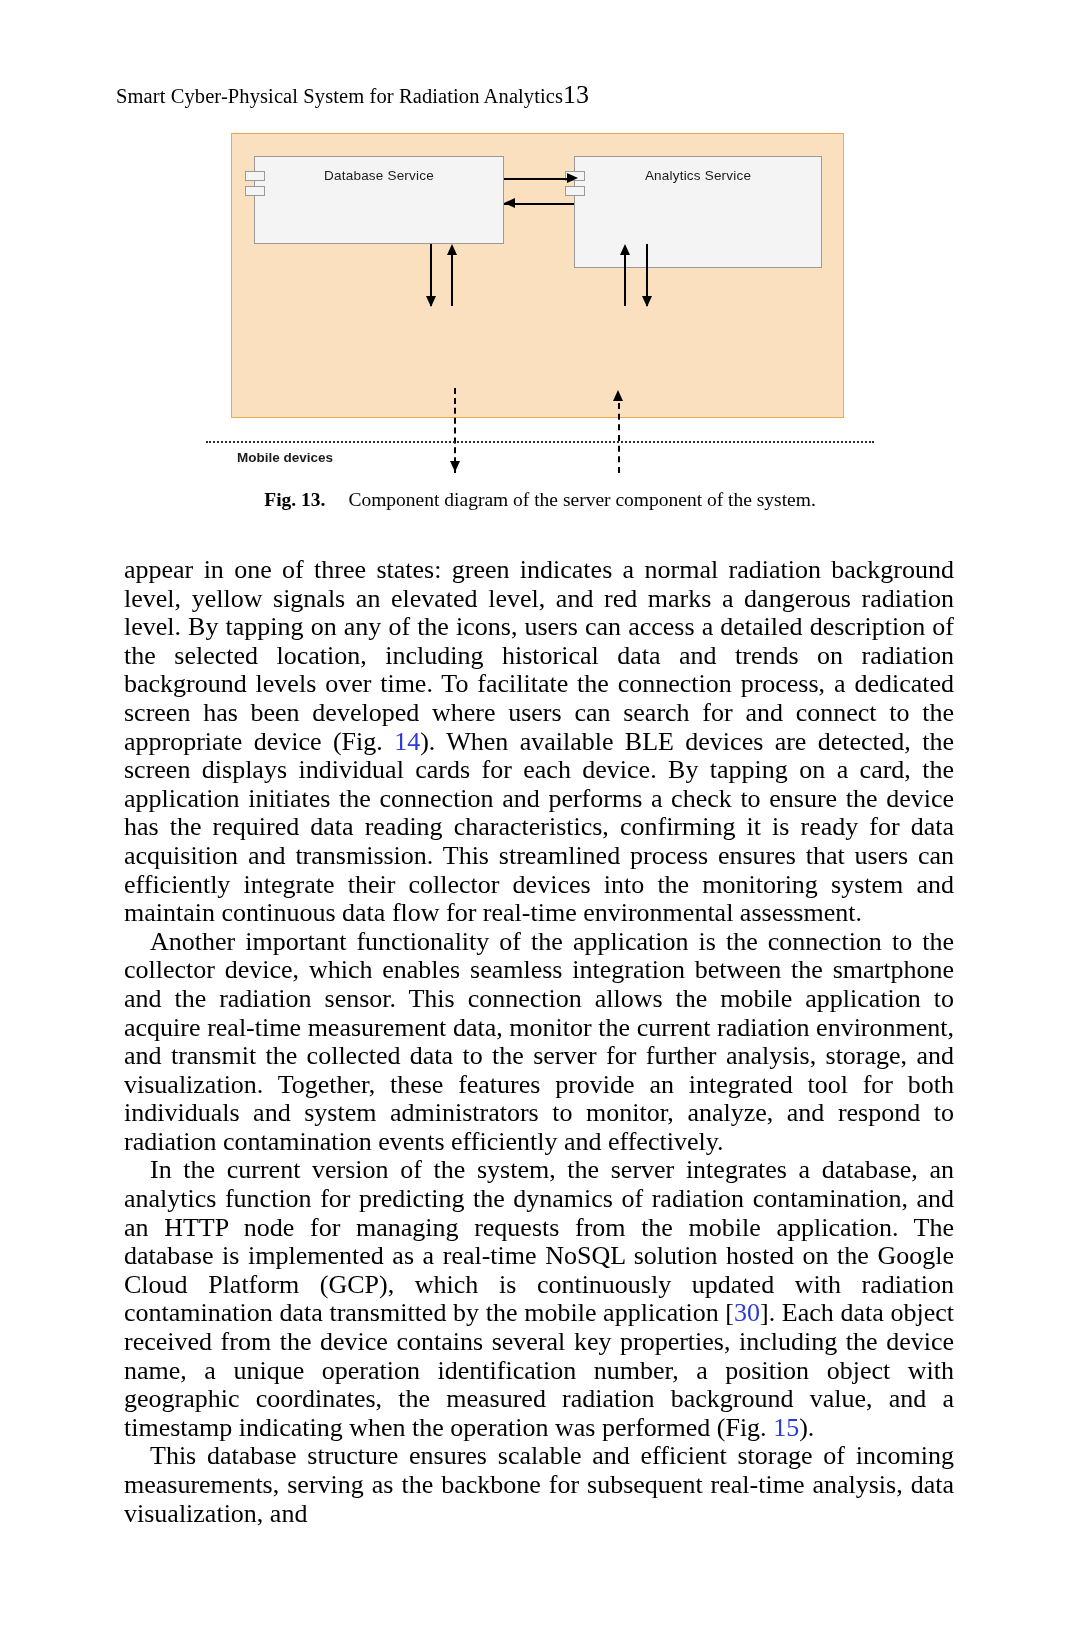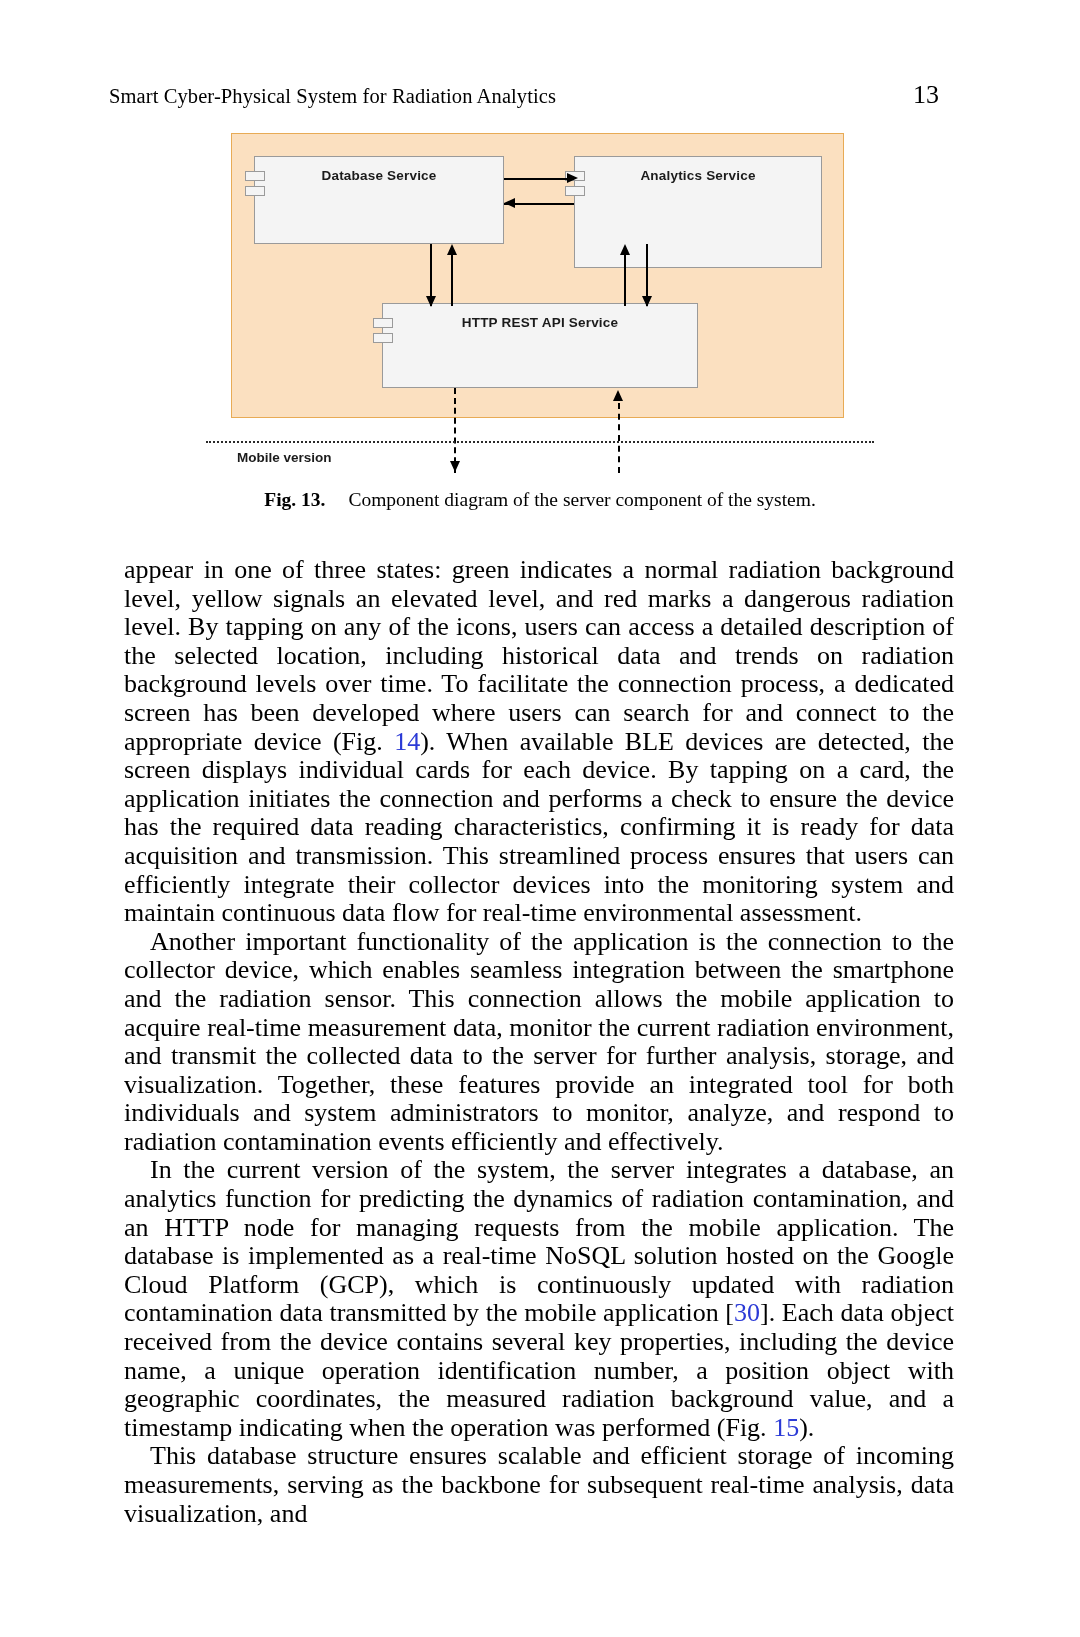--- a/index.html
+++ b/index.html
@@ -13,24 +13,23 @@
     position: relative;
     font-family: "Liberation Serif", "DejaVu Serif", serif;
     color: #000000;
     overflow: hidden;
   }
 
   
   .running-head {
     position: absolute;
     top: 80px;
-    left: 109px;
+    left: 116px;
     width: 832px;
     display: flex;
-    justify-content: space-between;
     align-items: baseline;
     font-size: 20.5px;
   }
   .running-head .rh-title { letter-spacing: 0.1px; }
   .running-head .rh-page { font-size: 26px; padding-right: 2px; }
 
   
   .figure-block {
     position: absolute;
     top: 128px;
@@ -59,21 +58,21 @@
     box-sizing: border-box;
   }
   .component-box .comp-title {
     position: absolute;
     left: 0;
     right: 0;
     top: 11px;
     text-align: center;
     font-family: "Liberation Sans", "DejaVu Sans", sans-serif;
     font-size: 13.5px;
-    font-weight: bold;
+    font-weight: normal;
     color: #1b1b1b;
     letter-spacing: 0.2px;
   }
   .comp-icon {
     position: absolute;
     left: -10px;
   }
   .comp-icon span {
     display: block;
     width: 20px;
@@ -188,27 +187,20 @@
     </div>
 
     <div class="component-box" id="box-analytics">
       <div class="comp-icon" style="top:14px;">
         <span></span>
           <span></span>
       </div>
       <div class="comp-title">Analytics Service</div>
     </div>
 
-    <div class="component-box" id="box-http">
-      <div class="comp-icon" style="top:14px;">
-        <span></span>
-          <span></span>
-      </div>
-      <div class="comp-title">HTTP REST API Service</div>
-    </div>
 
     <div class="hline" style="left:380px; top:50px; width:70px;"></div>
     <div class="arrow right" style="left:443px; top:45px;"></div>
 
     <div class="hline" style="left:380px; top:75px; width:70px;"></div>
     <div class="arrow left" style="left:380px; top:70px;"></div>
 
     <div class="vline" style="left:306px; top:116px; height:62px;"></div>
     <div class="arrow down" style="left:302px; top:168px;"></div>
 
@@ -221,21 +213,21 @@
     <div class="vline" style="left:522px; top:116px; height:62px;"></div>
     <div class="arrow down" style="left:518px; top:168px;"></div>
 
     <div class="dline" style="left:330px; top:260px; height:85px;"></div>
     <div class="arrow down" style="left:326px; top:333px;"></div>
 
     <div class="dline" style="left:494px; top:275px; height:70px;"></div>
     <div class="arrow up" style="left:489px; top:262px;"></div>
 
     <div class="divider-dotted"></div>
-    <div class="mobile-label">Mobile version</div>
+    <div class="mobile-label">Mobile devices</div>
   </div>
 
   <div class="fig-caption">
     <span class="fig-num">Fig. 13.</span><span class="fig-text">Component diagram of the server component of the system.</span>
   </div>
 </div>
 
 <div class="body-text">
   <p><span>appear in one of three states: green indicates a normal radiation background level, yellow signals an elevated level, and red marks a dangerous radiation level. By tapping on any of the icons, users can access a detailed description of the selected location, including historical data and trends on radiation background levels over time. To facilitate the connection process, a dedicated screen has been developed where users can search for and connect to the appropriate device (Fig. </span><span class="xref">14</span><span>). When available BLE devices are detected, the screen displays individual cards for each device. By tapping on a card, the application initiates the connection and performs a check to ensure the device has the required data reading characteristics, confirming it is ready for data acquisition and transmission. This streamlined process ensures that users can efficiently integrate their collector devices into the monitoring system and maintain continuous data flow for real-time environmental assessment.</span></p>
 

